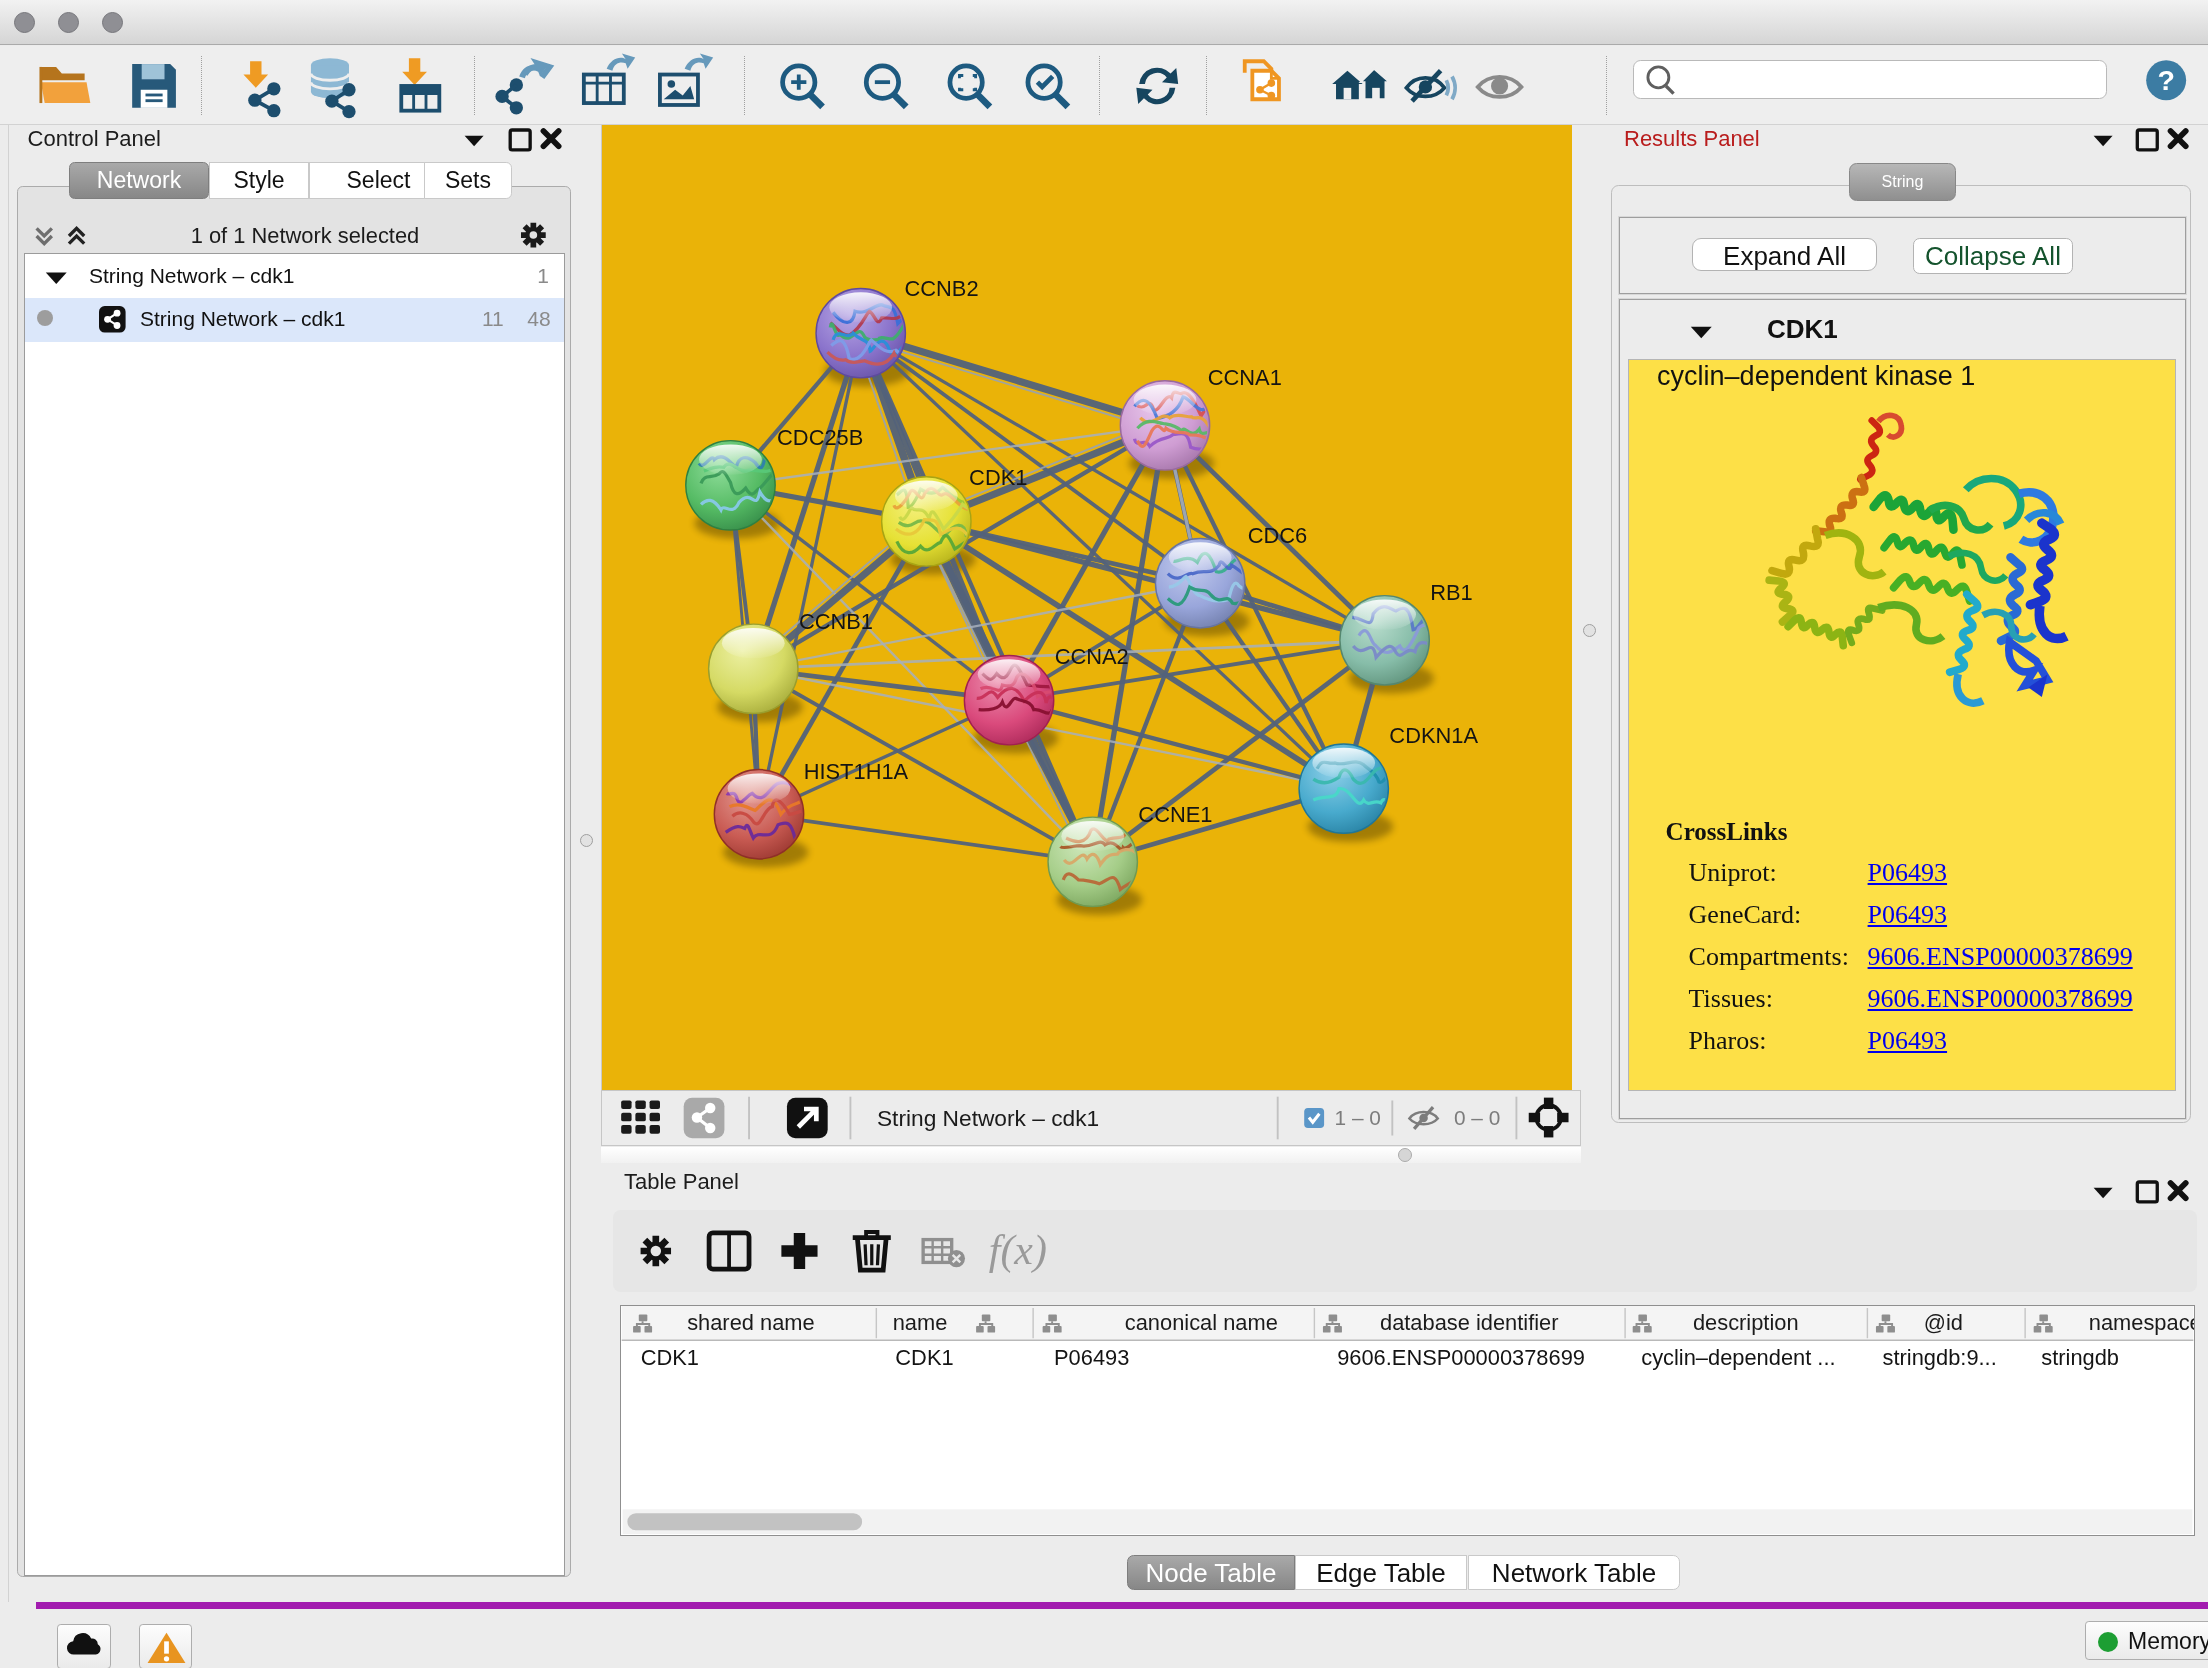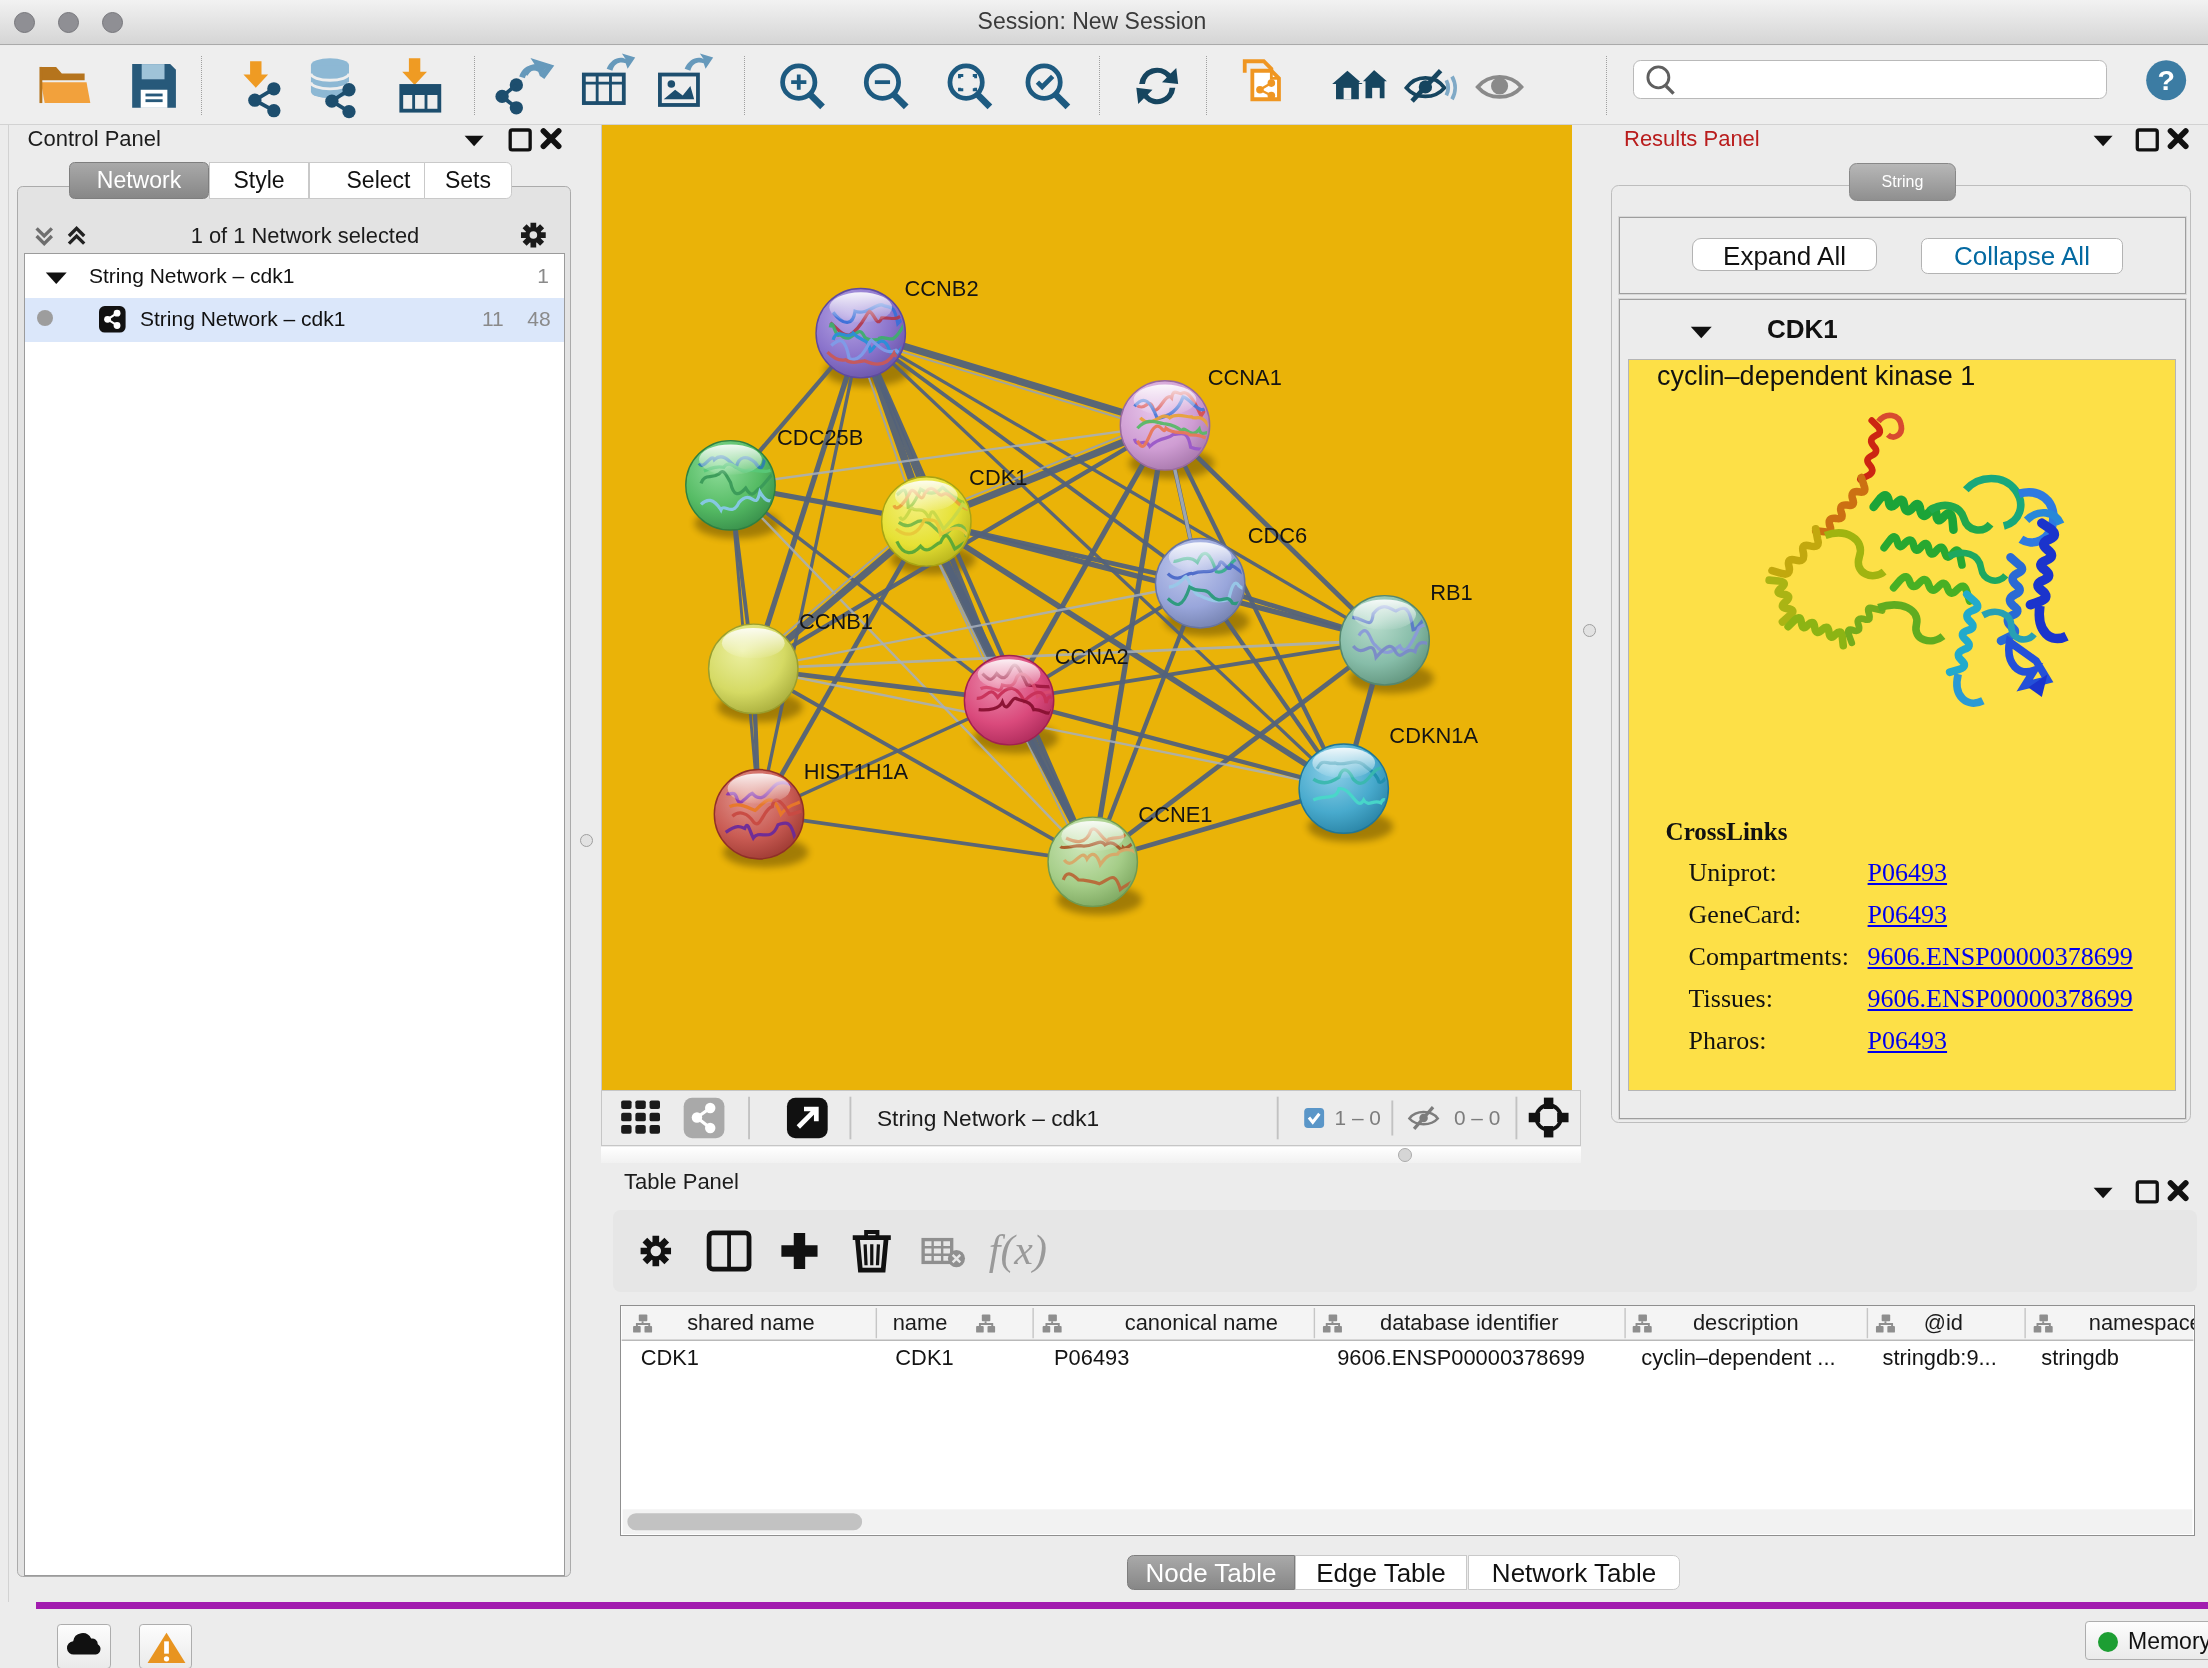--- a/index.html
+++ b/index.html
@@ -61,21 +61,20 @@
 .bbtn { position:absolute; background:linear-gradient(#fdfdfd,#eaeaea);
   border:1px solid #adadad; border-radius:3.8px; }
 </style>
 </head>
 <body>
 
 <div class="abs" id="titlebar">
   <div class="tl" style="left:14.3px;"></div>
   <div class="tl" style="left:58px;"></div>
   <div class="tl" style="left:102px;"></div>
-  <div id="title-text">Session: New Session</div>
 </div>
 
 <div class="abs" id="toolbar">
   <div class="tsep" style="left:201px;"></div>
   <div class="tsep" style="left:474px;"></div>
   <div class="tsep" style="left:744px;"></div>
   <div class="tsep" style="left:1099px;"></div>
   <div class="tsep" style="left:1206px;"></div>
   <div class="tsep" style="left:1606px;"></div>
   <div id="searchbox"></div>
@@ -640,21 +639,21 @@
 <div class="abs" id="rp-box"></div>
 <div class="abs" id="rp-title">Results Panel</div>
 <svg class="abs" style="left:2086px; top:126px;" width="114" height="27" viewBox="0 0 120 28">
   <path d="M8,10 L28,10 L18,21 Z" fill="#111"></path>
   <rect x="54" y="4" width="21" height="21" fill="none" stroke="#111" stroke-width="3.5" rx="2"></rect>
   <path d="M89,5 L105,21 M105,5 L89,21" stroke="#111" stroke-width="6" stroke-linecap="round"></path>
 </svg>
 <div class="abs" id="string-tab">String</div>
 <div class="abs" style="left:1619px; top:217px; width:567px; height:77px; background:#ececec; border:1.9px solid #9e9e9e; outline:1px solid #d8d8d8;">
   <div style="position:absolute; left:72px; top:20px; width:185px; height:33px; background:#ffffff; border:1px solid #b3b3b3; border-radius:9px; text-align:center; line-height:34px; font-size:26px; color:#111;">Expand All</div>
-  <div style="position:absolute; left:293px; top:20px; width:202px; height:36px; background:#ffffff; border:1px solid #b3b3b3; border-radius:6.7px; text-align:center; line-height:34px; font-size:26px; color:#0369a1;margin-left:8px;">Collapse All</div>
+  <div style="position:absolute; left:293px; top:20px; width:160px; height:36px; background:#ffffff; border:1px solid #b3b3b3; border-radius:6.7px; text-align:center; line-height:34px; font-size:26px; color:#14532d;">Collapse All</div>
 </div>
 <div class="abs" style="left:1619px; top:299px; width:567px; height:820px; background:#ececec; border:1.9px solid #9e9e9e; outline:1px solid #d8d8d8;">
   <svg width="28.5" height="23" style="position:absolute;left:67px;top:21px;" viewBox="0 0 30 24">
       <path d="M4,6 L26,6 L15,18 Z" fill="#111"></path>
     </svg>
   <span style="position:absolute; left:147px; top:14.3px; font-size:26px; font-weight:bold; color:#111;">CDK1</span>
   <div style="position:absolute; left:7.6px; top:59px; width:548px; height:732px; background:#fde047; border:1px solid #b5b5b5;">
     <span style="position:absolute; left:28.5px; top:1px; font-size:27px; color:#111;">cyclin–dependent kinase 1</span>
     <svg width="361" height="333" style="position:absolute; left:105px; top:46px;" fill="none" viewBox="0 0 380 350">
 <path d="M145,15 Q145,15 151,21 Q157,28 149,31 Q141,35 147,42 Q153,48 145,52 Q137,56 143,62 Q149,69 141,73 L133,77" stroke="#cc2512" stroke-width="7" fill="none" stroke-linecap="round"></path>

